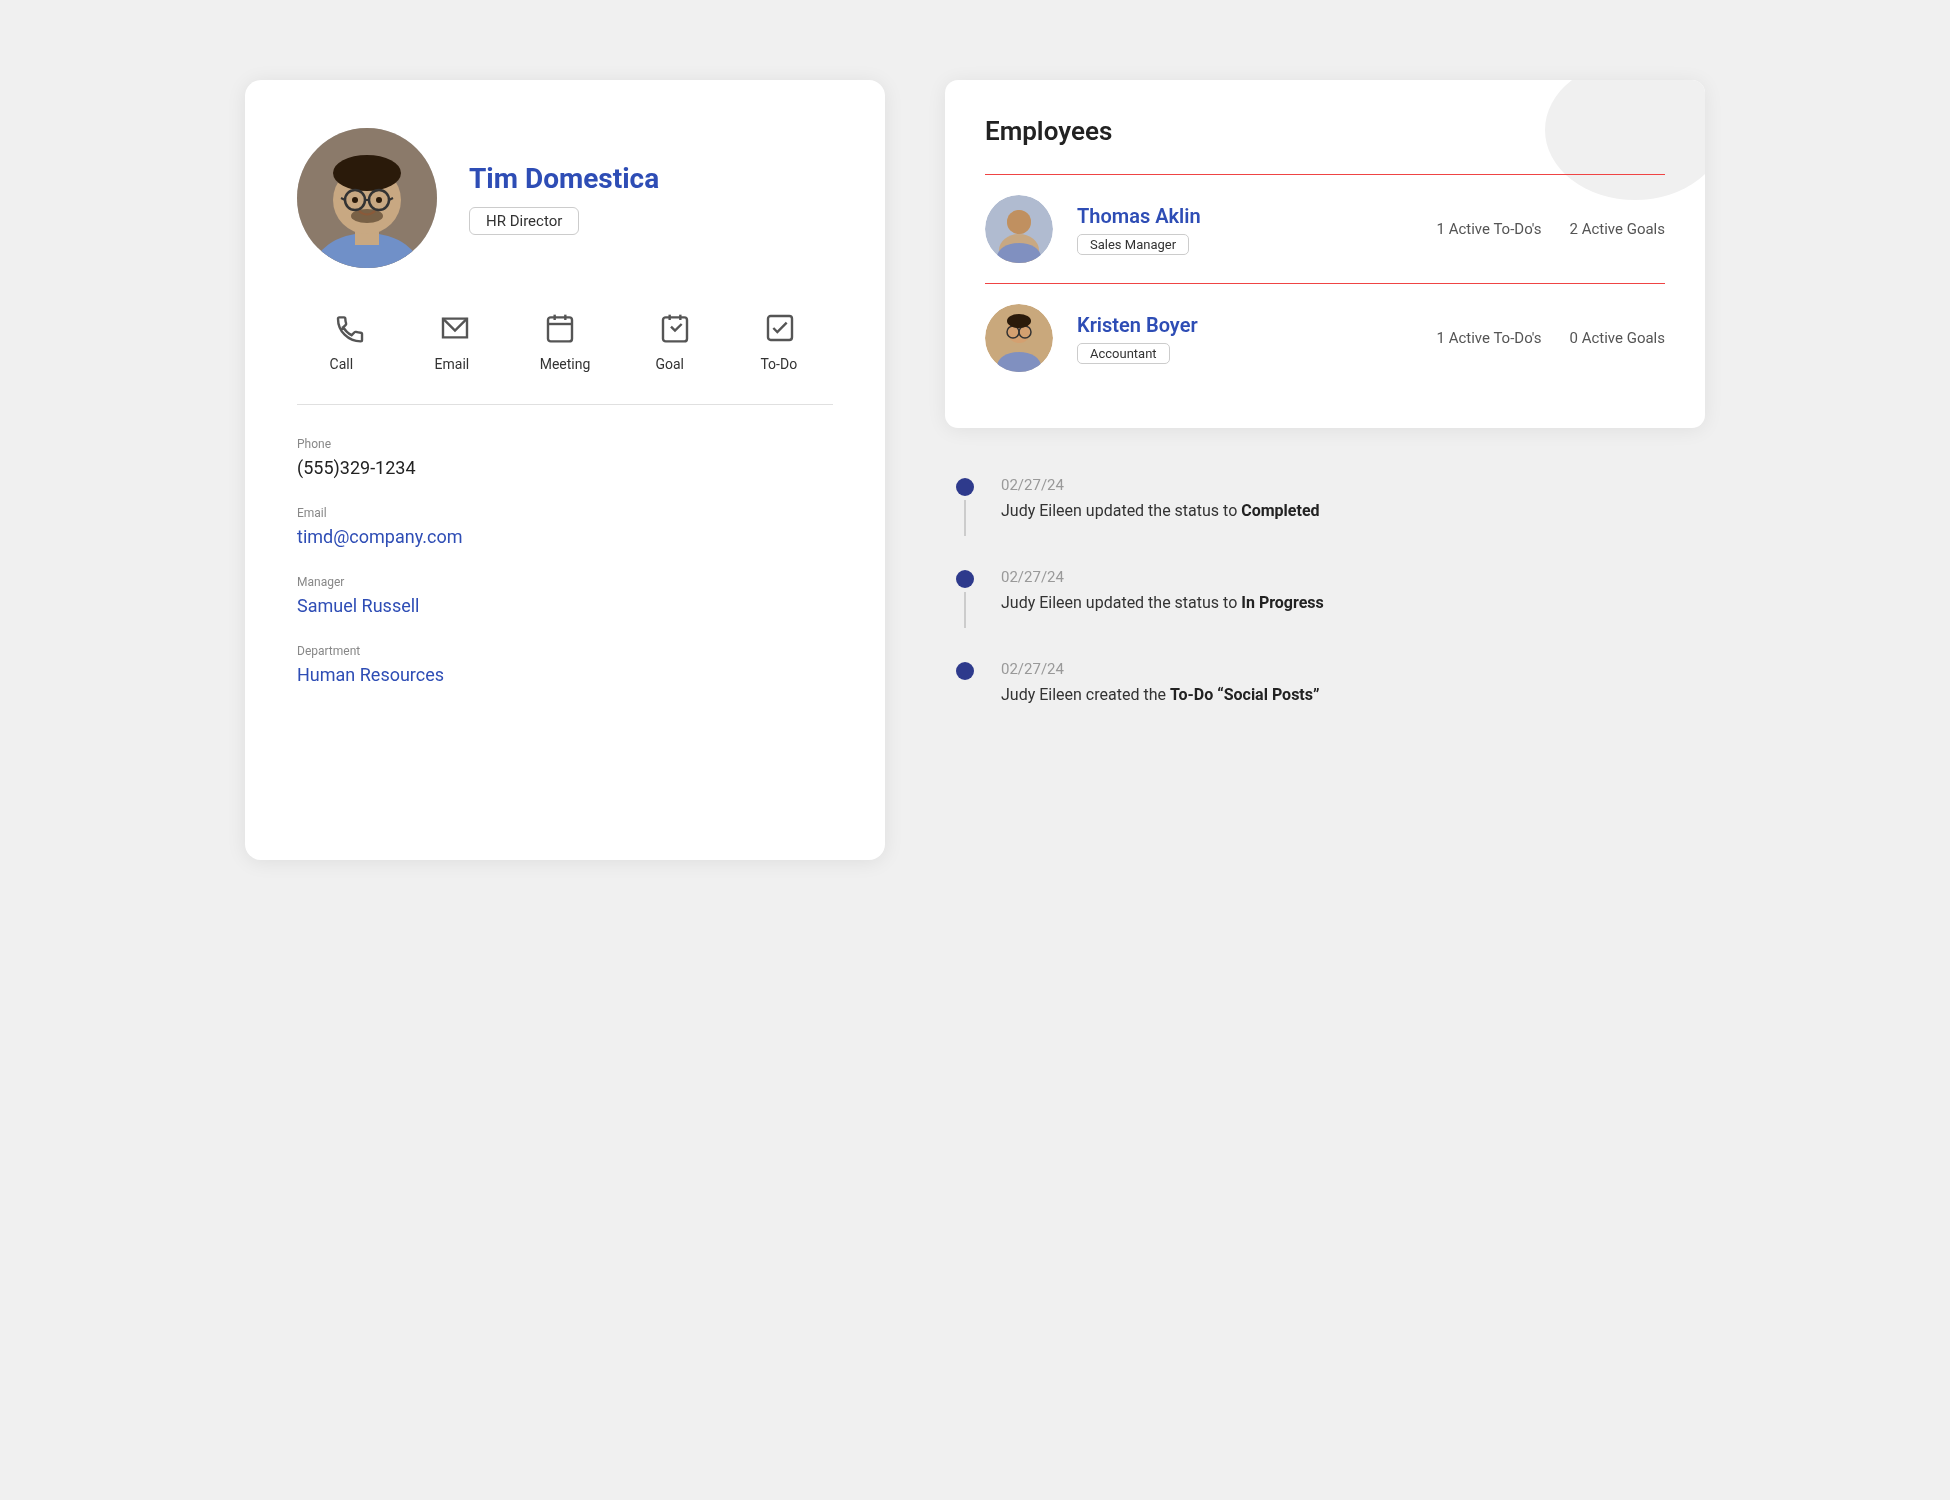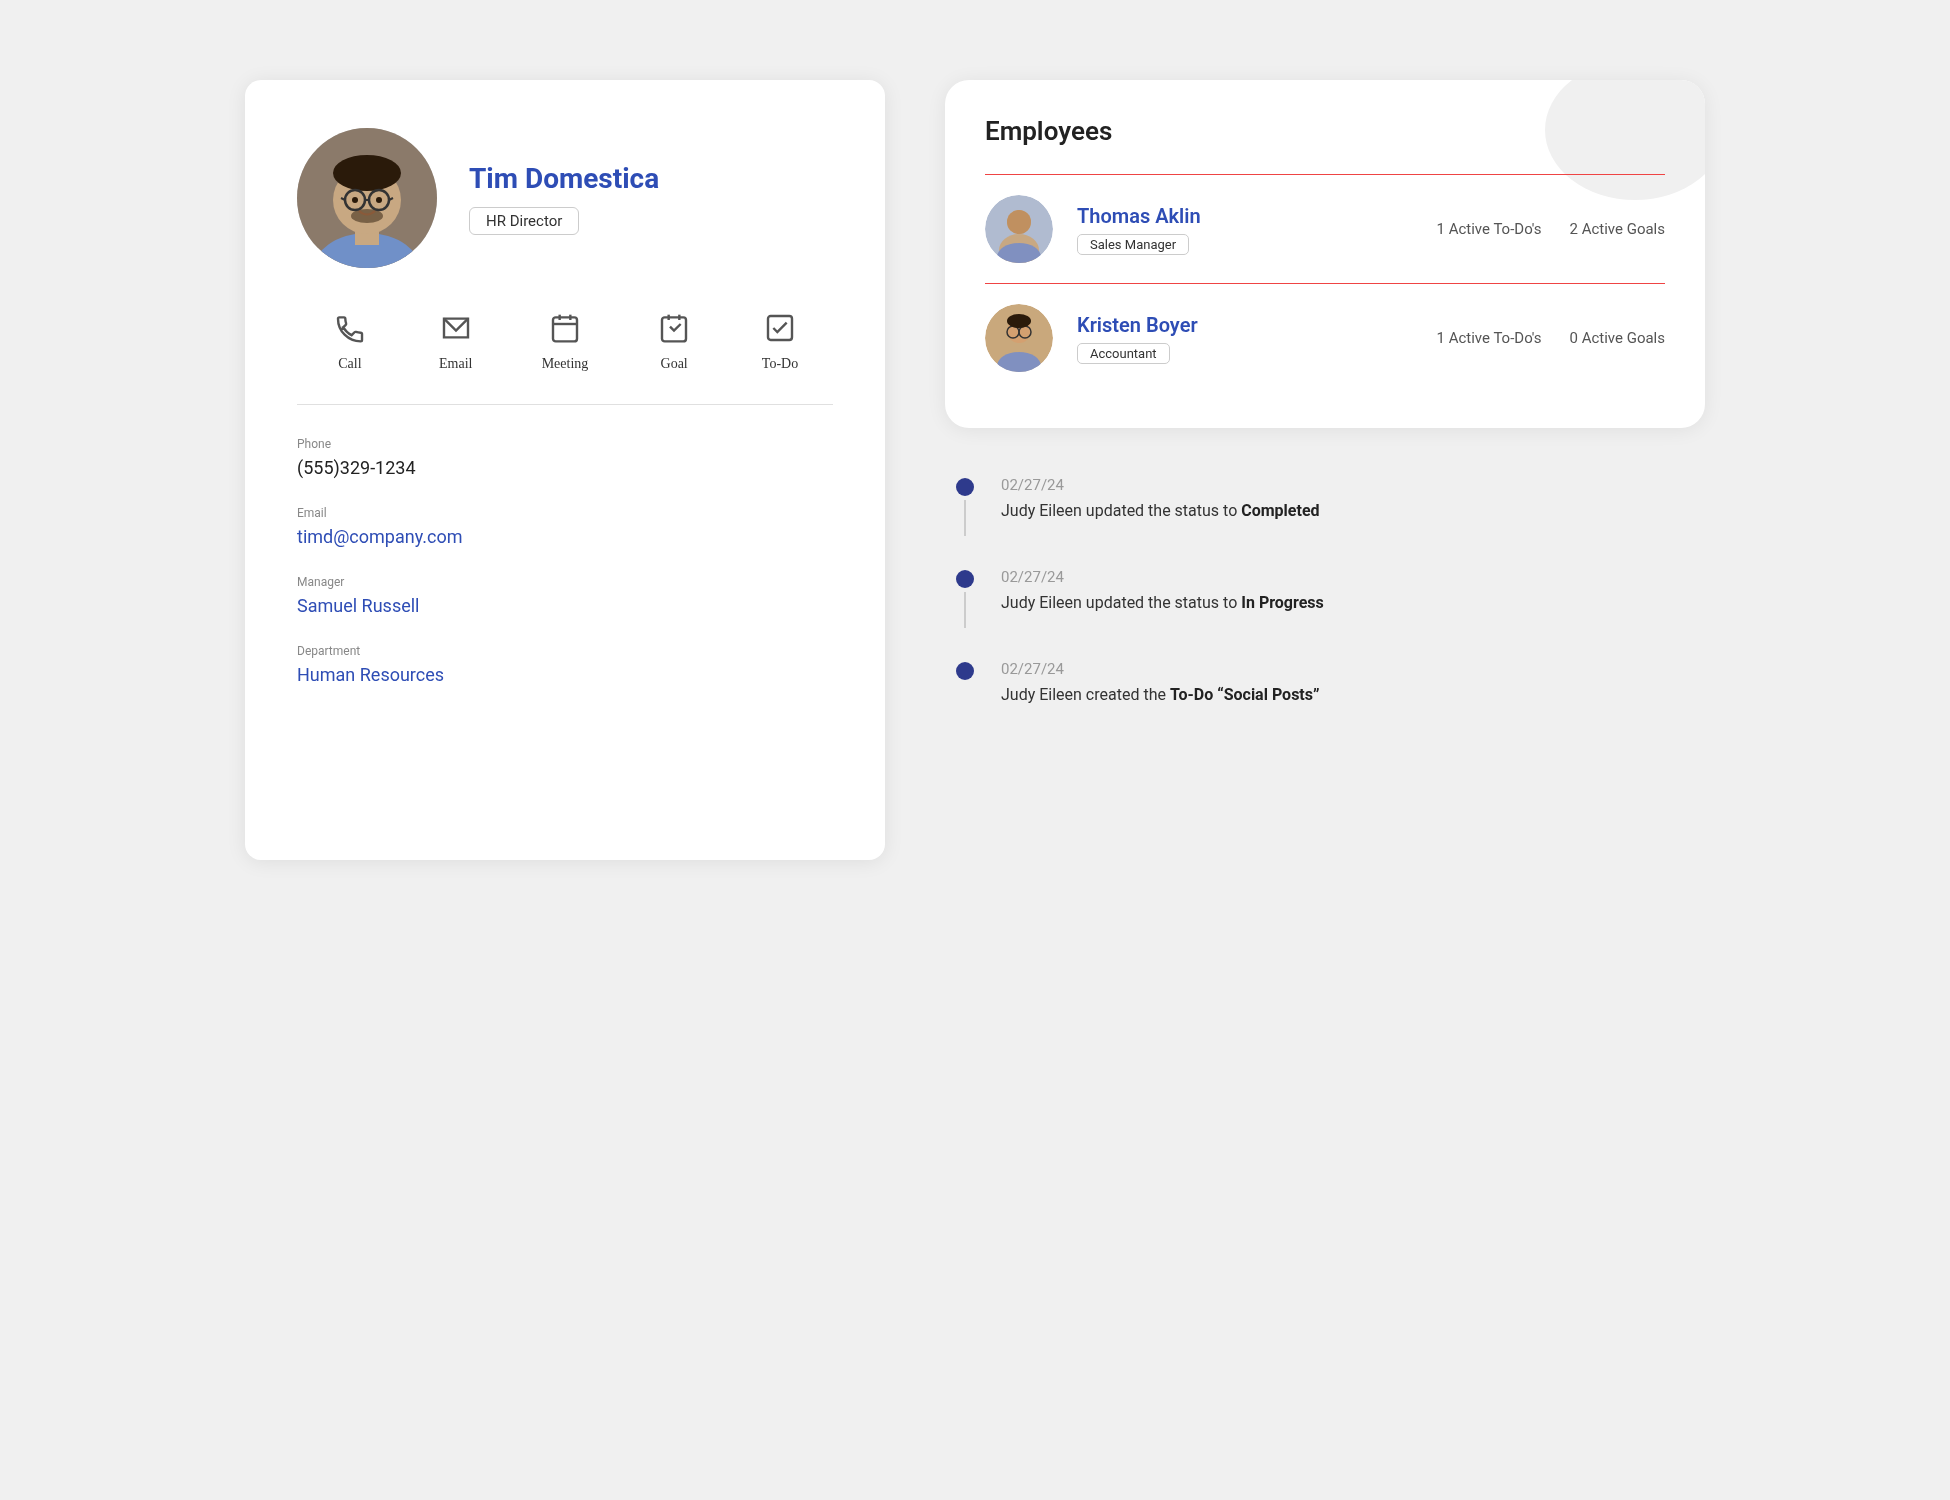--- a/index.html
+++ b/index.html
@@ -73,24 +73,22 @@
       display: flex;
       justify-content: space-around;
       margin-bottom: 32px;
       padding-bottom: 32px;
       border-bottom: 1px solid #e0e0e0;
     }
 
     .action-item {
       display: flex;
       flex-direction: column;
-      align-items: center;
       gap: 8px;
       cursor: pointer;
-      font-family: Liberation Serif, serif;
     }
 
     .action-icon {
       width: 40px;
       height: 40px;
       display: flex;
       align-items: center;
       justify-content: center;
     }
 
@@ -133,21 +131,21 @@
       display: flex;
       flex-direction: column;
       gap: 40px;
       flex: 1;
       max-width: 760px;
     }
 
     
     .employees-section {
       background: #fff;
-      border-radius: 24px;
+      border-radius: 13px;
       box-shadow: 0 2px 20px rgba(0,0,0,0.07);
       padding: 36px 40px;
       position: relative;
       overflow: hidden;
     }
 
     .employees-header {
       display: flex;
       justify-content: space-between;
       align-items: center;

